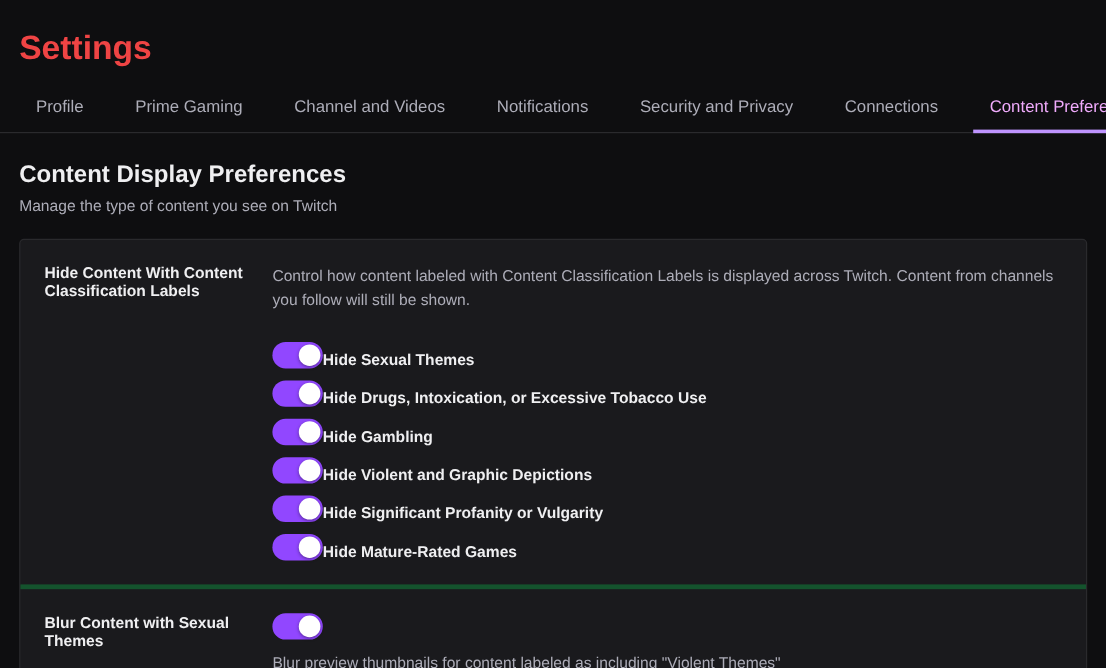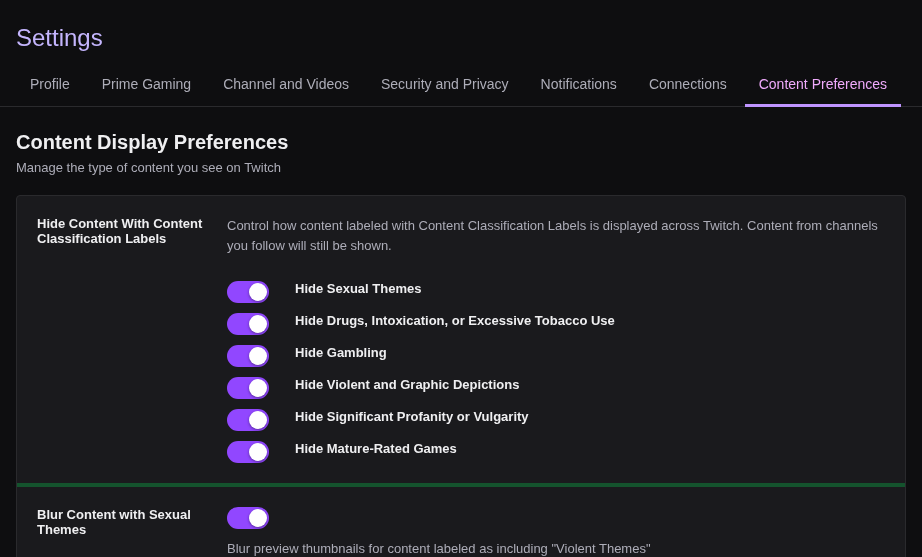--- a/index.html
+++ b/index.html
@@ -8,30 +8,30 @@
       color: #efeff1;
       font-family: "Helvetica Neue", Helvetica, Arial, sans-serif;
       font-size: 14px;
       width: 922px;
       min-height: 557px;
     }
     .page-header {
       padding: 24px 16px 0 16px;
     }
     .page-title {
-      font-size: 24px;
-      font-weight: 400;
-      color: #c4b5fd;
+      font-size: 28px;
+      font-weight: 700;
+      color: #ef4444;
       margin-bottom: 12px;
     }
     .nav-tabs {
       display: flex;
       border-bottom: 1px solid #2a2a2d;
       padding: 0 16px;
-      gap: 4px;
+      gap: 15px;
     }
     .nav-tab {
       padding: 12px 14px;
       cursor: pointer;
       color: #adadb8;
       font-size: 14px;
       font-weight: 500;
       white-space: nowrap;
       border-bottom: 3px solid transparent;
       margin-bottom: -1px;
@@ -81,22 +81,22 @@
       flex: 1;
     }
     .settings-description {
       font-size: 13px;
       color: #adadb8;
       margin-bottom: 26px;
       line-height: 1.5;
     }
     .toggle-row {
       display: flex;
-      align-items: flex-start;
-      gap: 26px;
+      align-items: flex-end;
+      gap: 0;
       margin-bottom: 10px;
     }
     .toggle-row:last-child {
       margin-bottom: 0;
     }
     .toggle-label {
       font-size: 13px;
       color: #efeff1;
       font-weight: 600;
     }
@@ -138,22 +138,22 @@
 <body>
 
 <div class="page-header">
   <h1 class="page-title">Settings</h1>
 </div>
 
 <nav class="nav-tabs">
   <a class="nav-tab">Profile</a>
   <a class="nav-tab">Prime Gaming</a>
   <a class="nav-tab">Channel and Videos</a>
+  <a class="nav-tab">Notifications</a>
   <a class="nav-tab">Security and Privacy</a>
-  <a class="nav-tab">Notifications</a>
   <a class="nav-tab">Connections</a>
   <a class="nav-tab active">Content Preferences</a>
 </nav>
 
 <div class="content-area">
   <h2 class="section-title">Content Display Preferences</h2>
   <p class="section-subtitle">Manage the type of content you see on Twitch</p>
 
   <div class="settings-card">
 

